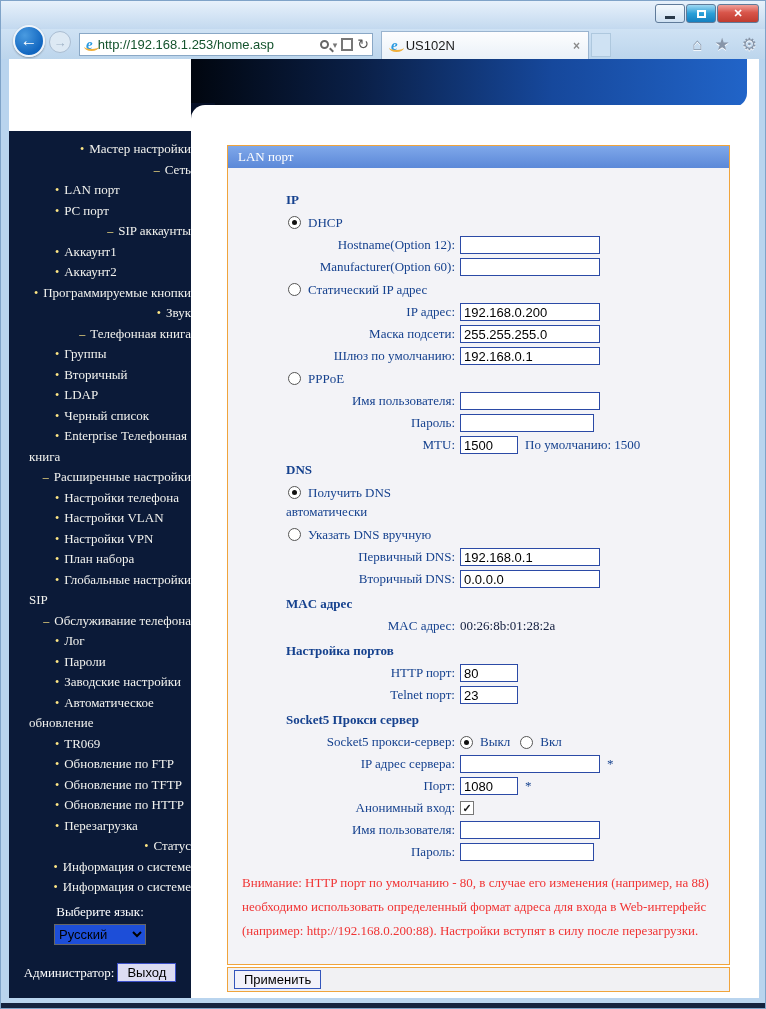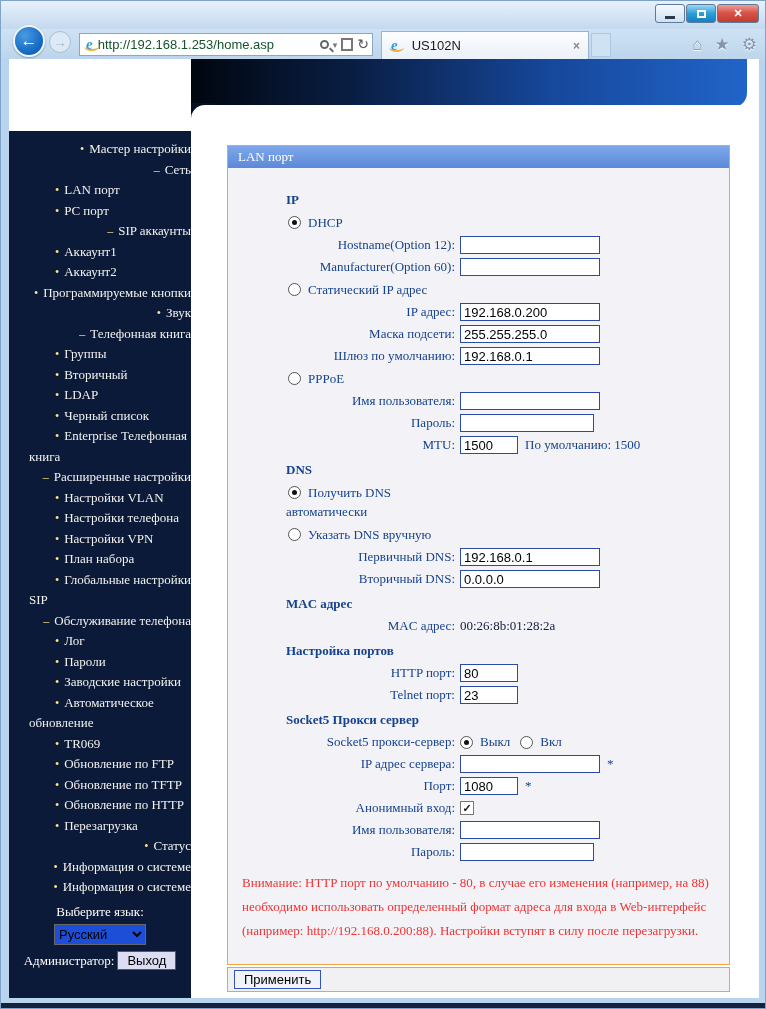--- a/index.html
+++ b/index.html
@@ -34,21 +34,21 @@
   .url-text { flex:1; font:13px "Liberation Sans",sans-serif; color:#14532d; white-space:nowrap; overflow:hidden; }
   .addr-icons { display:flex; align-items:center; gap:4px; color:#555; }
   .mag { position:relative; width:9px; height:9px; border:2px solid #666; border-radius:50%; }
   .mag::after { content:""; position:absolute; left:7px; top:7px; width:5px; height:2px; background:#666; transform:rotate(45deg); }
   .caret { font-size:9px; color:#777; }
   .compat { width:12px; height:13px; border:2px solid #777; }
   .refresh { font-size:14px; color:#555; }
   .tab { position:absolute; left:380px; top:2px; width:208px; height:28px;
     background:linear-gradient(#fdfdfe,#eaf1f8); border:1px solid #9ab4cf; border-bottom:none;
     display:flex; align-items:center; padding:0 6px; }
-  .tab-title { flex:1; font:13px "Liberation Sans",sans-serif; color:#1a1a1a; margin-left:9px; }
+  .tab-title { flex:1; font:13px "Liberation Sans",sans-serif; color:#1a1a1a; margin-left:3px; }
   .tab-close { color:#8a8a8a; font:bold 12px "Liberation Sans",sans-serif; padding:0 2px; }
   .newtab { position:absolute; left:590px; top:4px; width:20px; height:24px; background:#cfe2f3; border:1px solid #aec8de; }
   .nav-right { position:absolute; right:10px; top:5px; display:flex; gap:12px; align-items:center; }
   .nav-ric { font-size:17px; color:#8795a8; text-shadow:0 1px 0 #fff; }
 
   
   .page { position:absolute; left:8px; top:58px; width:750px; height:939px; background:#ffffff; }
   .banner { position:absolute; left:182px; top:0; width:556px; height:48px; z-index:1;
     background:linear-gradient(90deg,#01060f 0%,#0a1f46 30%,#16489c 65%,#2164c8 100%);
     border-radius:0 0 14px 0; }
@@ -60,21 +60,21 @@
   .sidebar { position:absolute; left:0; top:0; width:182px; height:939px; background:#0b1a38; z-index:3; }
   .logo-box { width:182px; height:72px; background:#ffffff; display:flex; align-items:center; justify-content:center; }
   .menu { padding:8px 0 0 0; }
   .mi { font:13px "Liberation Serif",serif; color:#f2f2ee; line-height:20.5px; cursor:pointer; }
   .mi .mk { color:#ffe785; margin-right:5px; font-size:12px; }
   .mi.lvl0 { text-indent:4px;text-align:right; }
   .mi.lvl1 { padding-left:20px; text-indent:26px; }
   .lang-area { position:absolute; left:0; top:845px; width:182px; text-align:center; color:#fff; font:13px "Liberation Serif",serif; }
   .lang-select { width:92px; height:21px; margin:4px auto; font:13px "Liberation Sans",sans-serif;
     background:#1d4ed8; color:#000; border:1px solid #666; }
-  .admin-line { margin-top:2px; }
+  .admin-line { margin-top:14px; }
   .logout-btn { font:13px "Liberation Sans",sans-serif; background:#dcdcf2; color:#000;
     border:1px solid #3c50c8; padding:1px 9px; margin-left:3px; }
 
   
   .panel { position:absolute; left:36px; top:40px; width:503px; border:1px solid #f0a43c; background:#f3f3f7; }
   .panel-header { height:22px; background:linear-gradient(#7fa8ea,#5b88d8); color:#fff;
     font:13px "Liberation Serif",serif; padding:3px 0 0 10px; }
   .panel-body { height:796px; padding-top:18px; overflow:hidden; }
   .fh { font:bold 13px "Liberation Serif",serif; color:#15418e; margin:6px 0 3px 58px; height:16px; }
   .frow { display:flex; align-items:center; height:22px; }
@@ -298,22 +298,22 @@
           <div class="mi lvl1"><span class="mk">•</span><span class="ml">Аккаунт2</span></div>
           <div class="mi lvl0"><span class="mk">•</span><span class="ml">Программируемые кнопки</span></div>
           <div class="mi lvl0"><span class="mk">•</span><span class="ml">Звук</span></div>
           <div class="mi lvl0"><span class="mk">–</span><span class="ml">Телефонная книга</span></div>
           <div class="mi lvl1"><span class="mk">•</span><span class="ml">Группы</span></div>
           <div class="mi lvl1"><span class="mk">•</span><span class="ml">Вторичный</span></div>
           <div class="mi lvl1"><span class="mk">•</span><span class="ml">LDAP</span></div>
           <div class="mi lvl1"><span class="mk">•</span><span class="ml">Черный список</span></div>
           <div class="mi lvl1"><span class="mk">•</span><span class="ml">Enterprise Телефонная книга</span></div>
           <div class="mi lvl0"><span class="mk">–</span><span class="ml">Расширенные настройки</span></div>
+          <div class="mi lvl1"><span class="mk">•</span><span class="ml">Настройки телефона</span></div>
           <div class="mi lvl1"><span class="mk">•</span><span class="ml">Настройки VLAN</span></div>
-          <div class="mi lvl1"><span class="mk">•</span><span class="ml">Настройки телефона</span></div>
           <div class="mi lvl1"><span class="mk">•</span><span class="ml">Настройки VPN</span></div>
           <div class="mi lvl1"><span class="mk">•</span><span class="ml">План набора</span></div>
           <div class="mi lvl1"><span class="mk">•</span><span class="ml">Глобальные настройки SIP</span></div>
           <div class="mi lvl0"><span class="mk">–</span><span class="ml">Обслуживание телефона</span></div>
           <div class="mi lvl1"><span class="mk">•</span><span class="ml">Лог</span></div>
           <div class="mi lvl1"><span class="mk">•</span><span class="ml">Пароли</span></div>
           <div class="mi lvl1"><span class="mk">•</span><span class="ml">Заводские настройки</span></div>
           <div class="mi lvl1"><span class="mk">•</span><span class="ml">Автоматическое обновление</span></div>
           <div class="mi lvl1"><span class="mk">•</span><span class="ml">TR069</span></div>
           <div class="mi lvl1"><span class="mk">•</span><span class="ml">Обновление по FTP</span></div>

